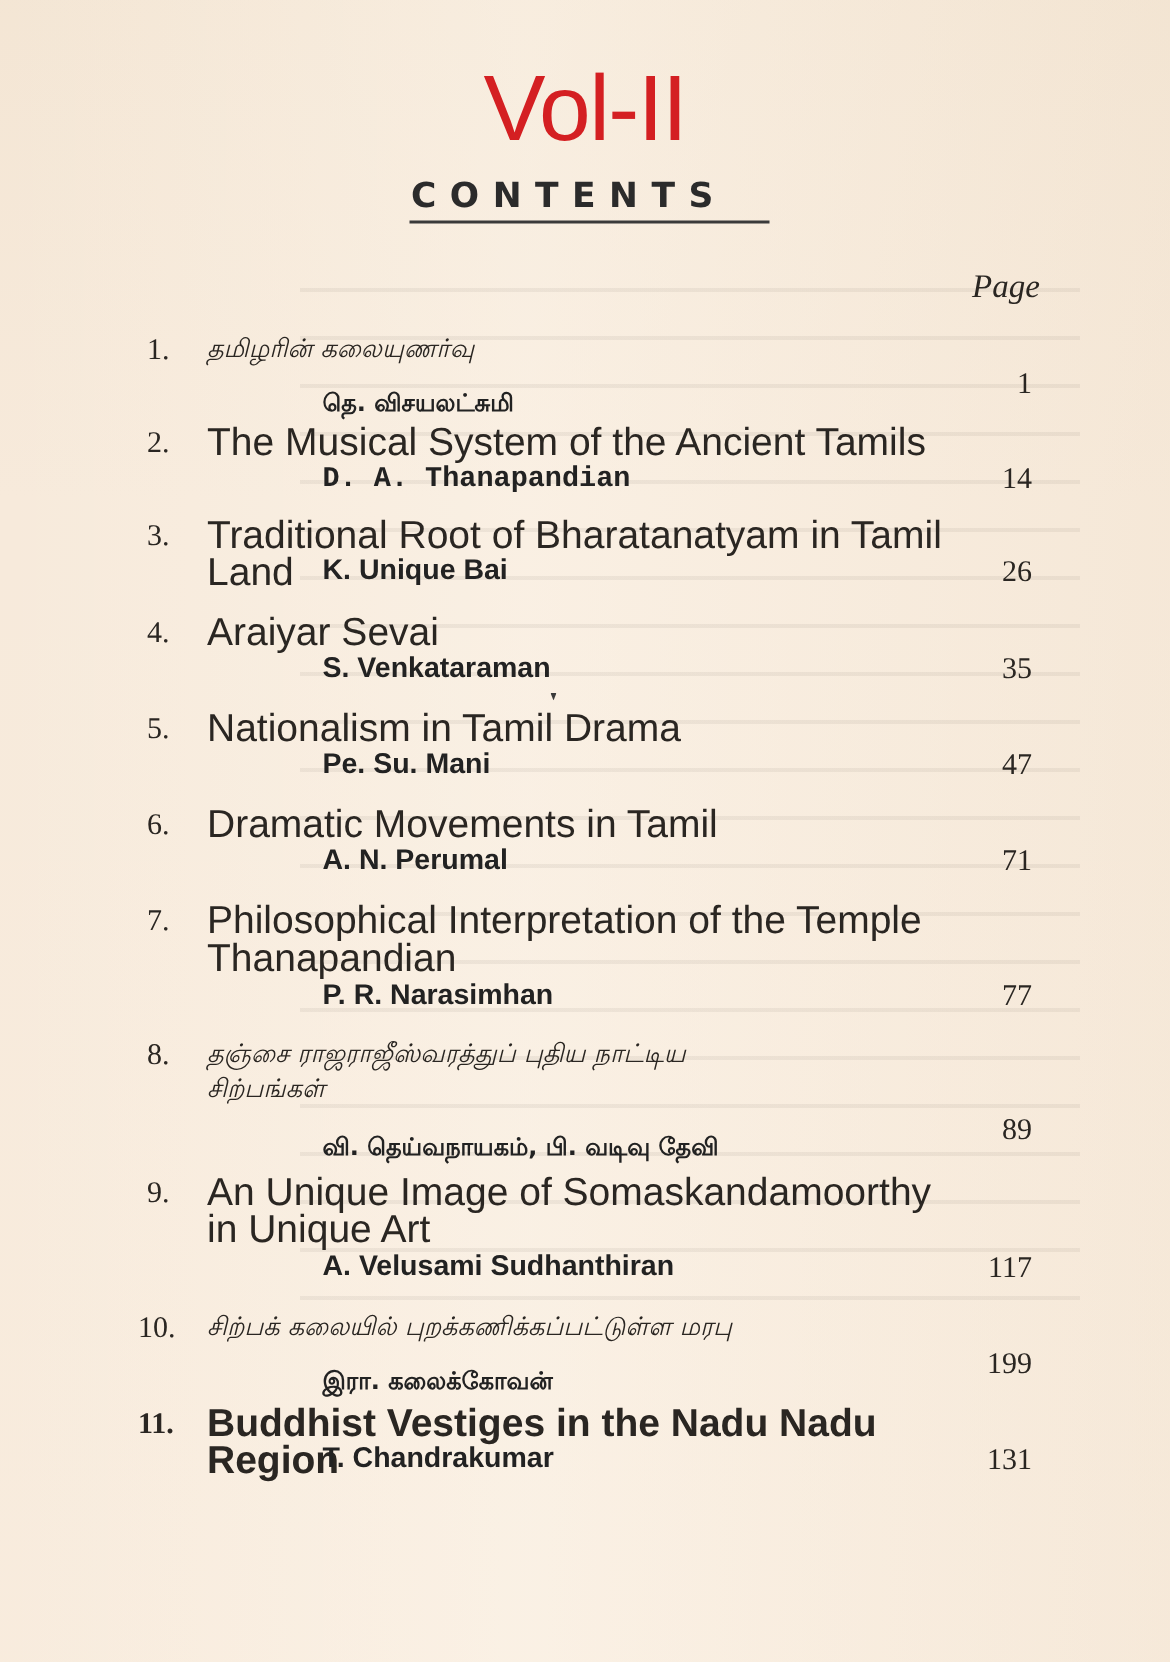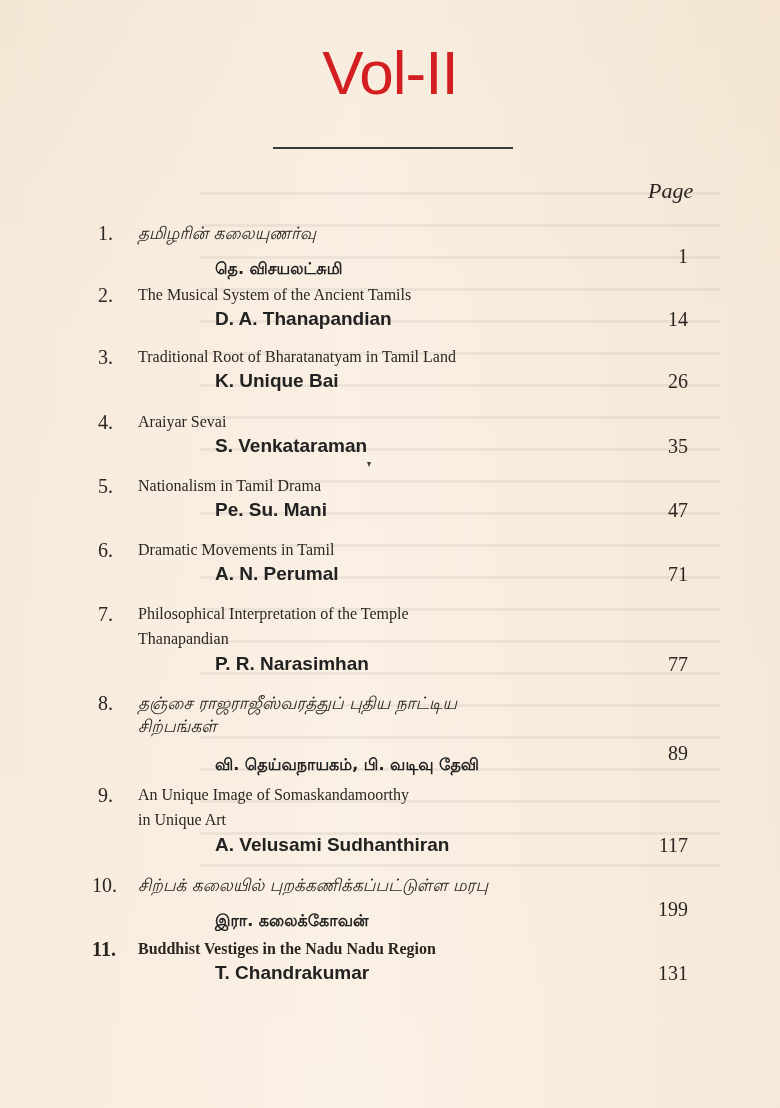--- a/index.html
+++ b/index.html
@@ -81,22 +81,22 @@
       left: 98px;
       font-family: "Liberation Serif", serif;
       font-size: 20px;
       line-height: 26px;
       color: #2a2622;
     }
     .entry .title {
       position: absolute;
       left: 138px;
       width: 520px;
-      font-family: Liberation Serif, serif;
-      font-size: 16px;
+      font-family: Liberation Sans, sans-serif;
+      font-size: 26px;
       line-height: 25px;
       color: #2a2622;
     }
     .entry .title.tamil {
       font-family: "DejaVu Sans", sans-serif;
       font-style: italic;
       font-size: 17px;
       line-height: 24px;
     }
     .entry .author {
@@ -133,34 +133,35 @@
       clip-path: polygon(0 0, 100% 0, 50% 100%);
     }
   </style>
 </head>
 <body>
 
 <div class="page">
   <div class="bleed"></div>
 
   <div class="vol-title">Vol-II</div>
+  <div class="contents-heading">CONTENTS</div>
   <div class="contents-rule"></div>
   <div class="page-col-label">Page</div>
 
   <div class="entry" style="top:220px;">
     <span class="num" style="top:0;">1.</span>
     <span class="title tamil" style="top:1px;">தமிழரின் கலையுணர்வு</span>
     <span class="author tamil" style="top:25px;">தெ. விசயலட்சுமி</span>
     <span class="pg" style="top:24px;">1</span>
   </div>
 
   <div class="entry" style="top:282px;">
     <span class="num" style="top:0;">2.</span>
     <span class="title" style="top:0;">The Musical System of the Ancient Tamils</span>
-    <span class="author" style="top:25px;">D. A. Thanapandian</span>
+    <span class="author" style="top:25px;font-family:Liberation Mono, monospace;">D. A. Thanapandian</span>
     <span class="pg" style="top:25px;">14</span>
   </div>
 
   <div class="entry" style="top:344px;">
     <span class="num" style="top:0;">3.</span>
     <span class="title" style="top:0;">Traditional Root of Bharatanatyam in Tamil Land</span>
     <span class="author" style="top:25px;">K. Unique Bai</span>
     <span class="pg" style="top:25px;">26</span>
   </div>
 

